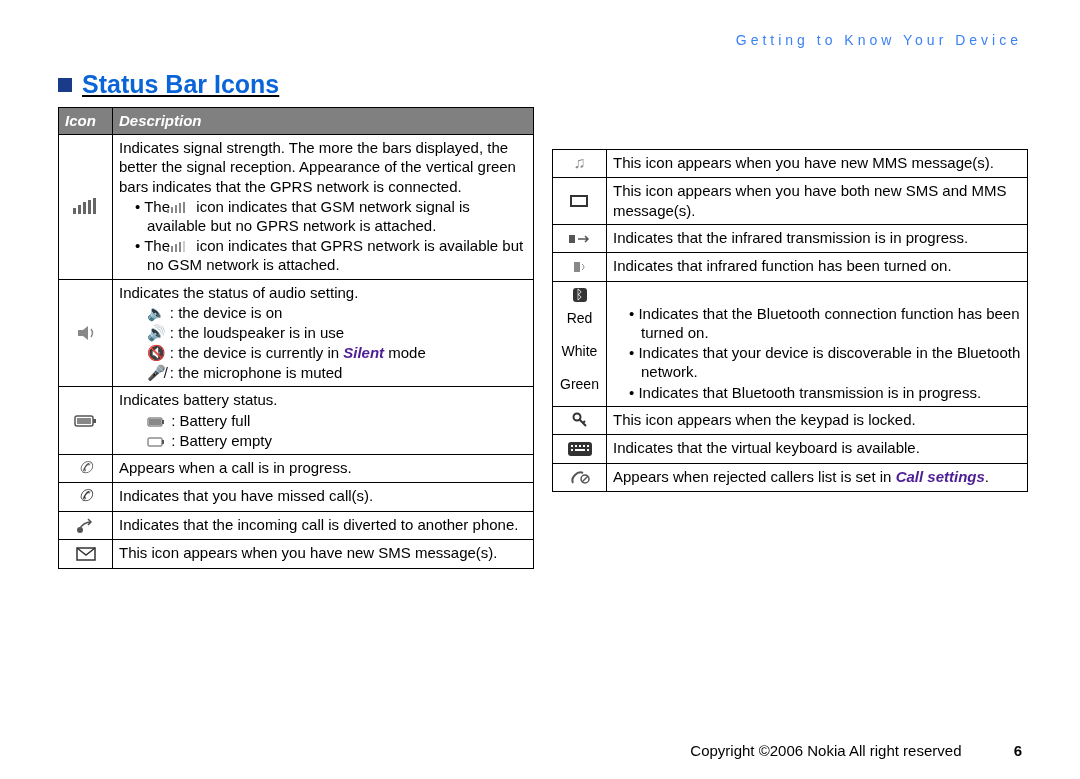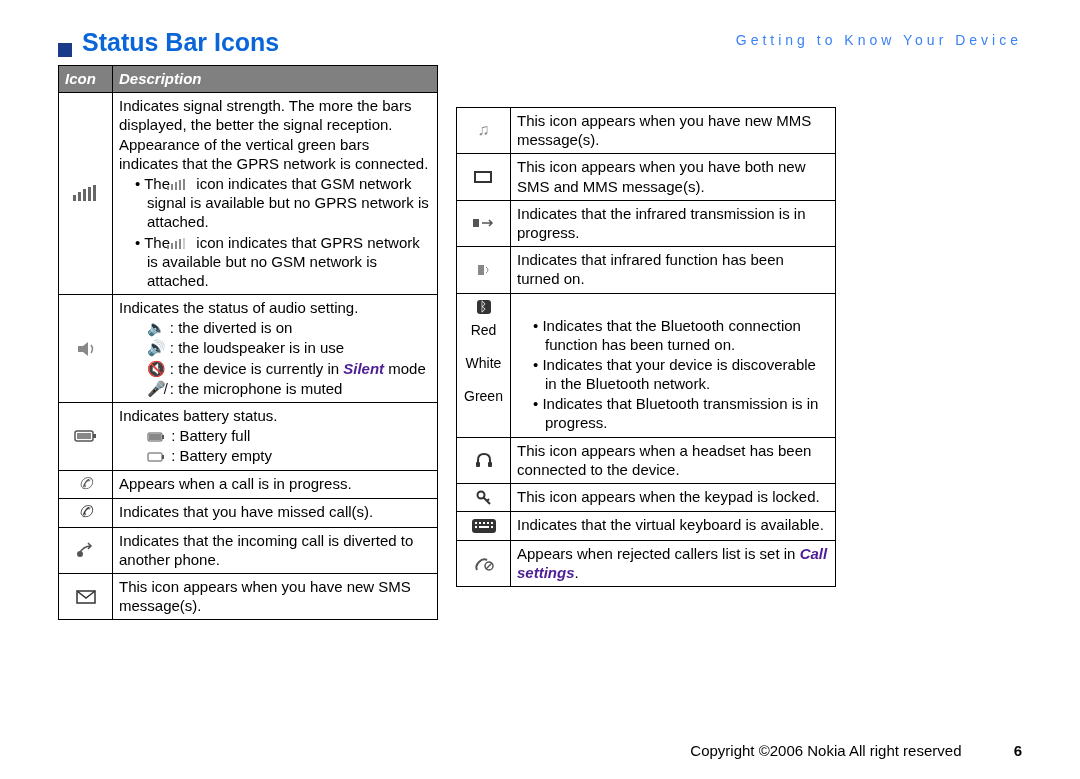--- a/index.html
+++ b/index.html
@@ -22,43 +22,45 @@
   .running-head {
     position: absolute;
     top: 32px;
     right: 58px;
     letter-spacing: 4px;
     font-size: 14px;
     color: #3b82f6;
   }
   .heading-wrap {
     display: flex;
-    align-items: flex-end;
+    align-items: center;
+    margin-top: 42px;
     margin-bottom: 8px;
+    text-decoration: underline;
   }
   .bullet-sq {
     width: 14px;
     height: 14px;
     background: #1a3a8a;
     margin-right: 10px;
     flex: 0 0 auto;
   }
   h1 {
     font-size: 25px;
     color: #0a66d8;
     margin: 0;
     font-weight: bold;
     font-family: Arial, sans-serif;
   }
   .columns {
     display: flex;
     gap: 18px;
   }
   .col {
-    width: 380px;
+    width: 476px;
   }
   table {
     border-collapse: collapse;
     width: 100%;
     table-layout: fixed;
   }
   th, td {
     border: 1px solid #000;
     padding: 3px 6px 4px 6px;
     vertical-align: top;
@@ -174,21 +176,21 @@
 
         <tr>
           <td class="icon-cell">
             <svg width="22" height="18">
                   <path d="M3 6 L8 6 L13 2 L13 16 L8 12 L3 12 Z" fill="#888"></path>
                   <path d="M16 5 Q19 9 16 13" stroke="#888" fill="none" stroke-width="1.5"></path>
                 </svg>
           </td>
           <td>
             <div>Indicates the status of audio setting.</div>
-            <div class="sub2"><span class="inline-icon">🔈</span><span> : the diverted is on</span></div>
+            <div class="sub2"><span class="inline-icon">🔈</span><span> : the device is on</span></div>
             <div class="sub2"><span class="inline-icon">🔊</span><span> : the loudspeaker is in use</span></div>
             <div class="sub2"><span class="inline-icon">🔇</span><span> : the device is currently in </span><span class="em-green">Silent</span><span> mode</span></div>
             <div class="sub2"><span class="inline-icon">🎤̸</span><span> : the microphone is muted</span></div>
           </td>
         </tr>
 
         <tr>
           <td class="icon-cell">
             <svg width="24" height="14">
                   <rect x="1" y="2" width="18" height="10" rx="2" fill="none" stroke="#555" stroke-width="1.5"></rect>
@@ -295,30 +297,20 @@
             <div class="bt-labels" style="margin-top:12px">Green</div>
           </td>
           <td>
             <div style="height:18px"></div>
             <div class="sub">• <span>Indicates that the Bluetooth connection function has been turned on.</span></div>
             <div class="sub">• <span>Indicates that your device is discoverable in the Bluetooth network.</span></div>
             <div class="sub">• <span>Indicates that Bluetooth transmission is in progress.</span></div>
           </td>
         </tr>
 
-        <tr>
-          <td class="icon-cell">
-            <svg width="20" height="16">
-                  <path d="M4 12 L4 8 Q4 2 10 2 Q16 2 16 8 L16 12" stroke="#333" fill="none" stroke-width="2"></path>
-                  <rect x="2" y="10" width="4" height="5" rx="1" fill="#333"></rect>
-                  <rect x="14" y="10" width="4" height="5" rx="1" fill="#333"></rect>
-                </svg>
-          </td>
-          <td>This icon appears when a headset has been connected to the device.</td>
-        </tr>
 
         <tr>
           <td class="icon-cell">
             <svg width="16" height="16">
                   <circle cx="5" cy="5" r="3.5" fill="none" stroke="#333" stroke-width="2"></circle>
                   <path d="M7 7 L14 14 M11 11 L13 9" stroke="#333" stroke-width="2"></path>
                 </svg>
           </td>
           <td>This icon appears when the keypad is locked.</td>
         </tr>

